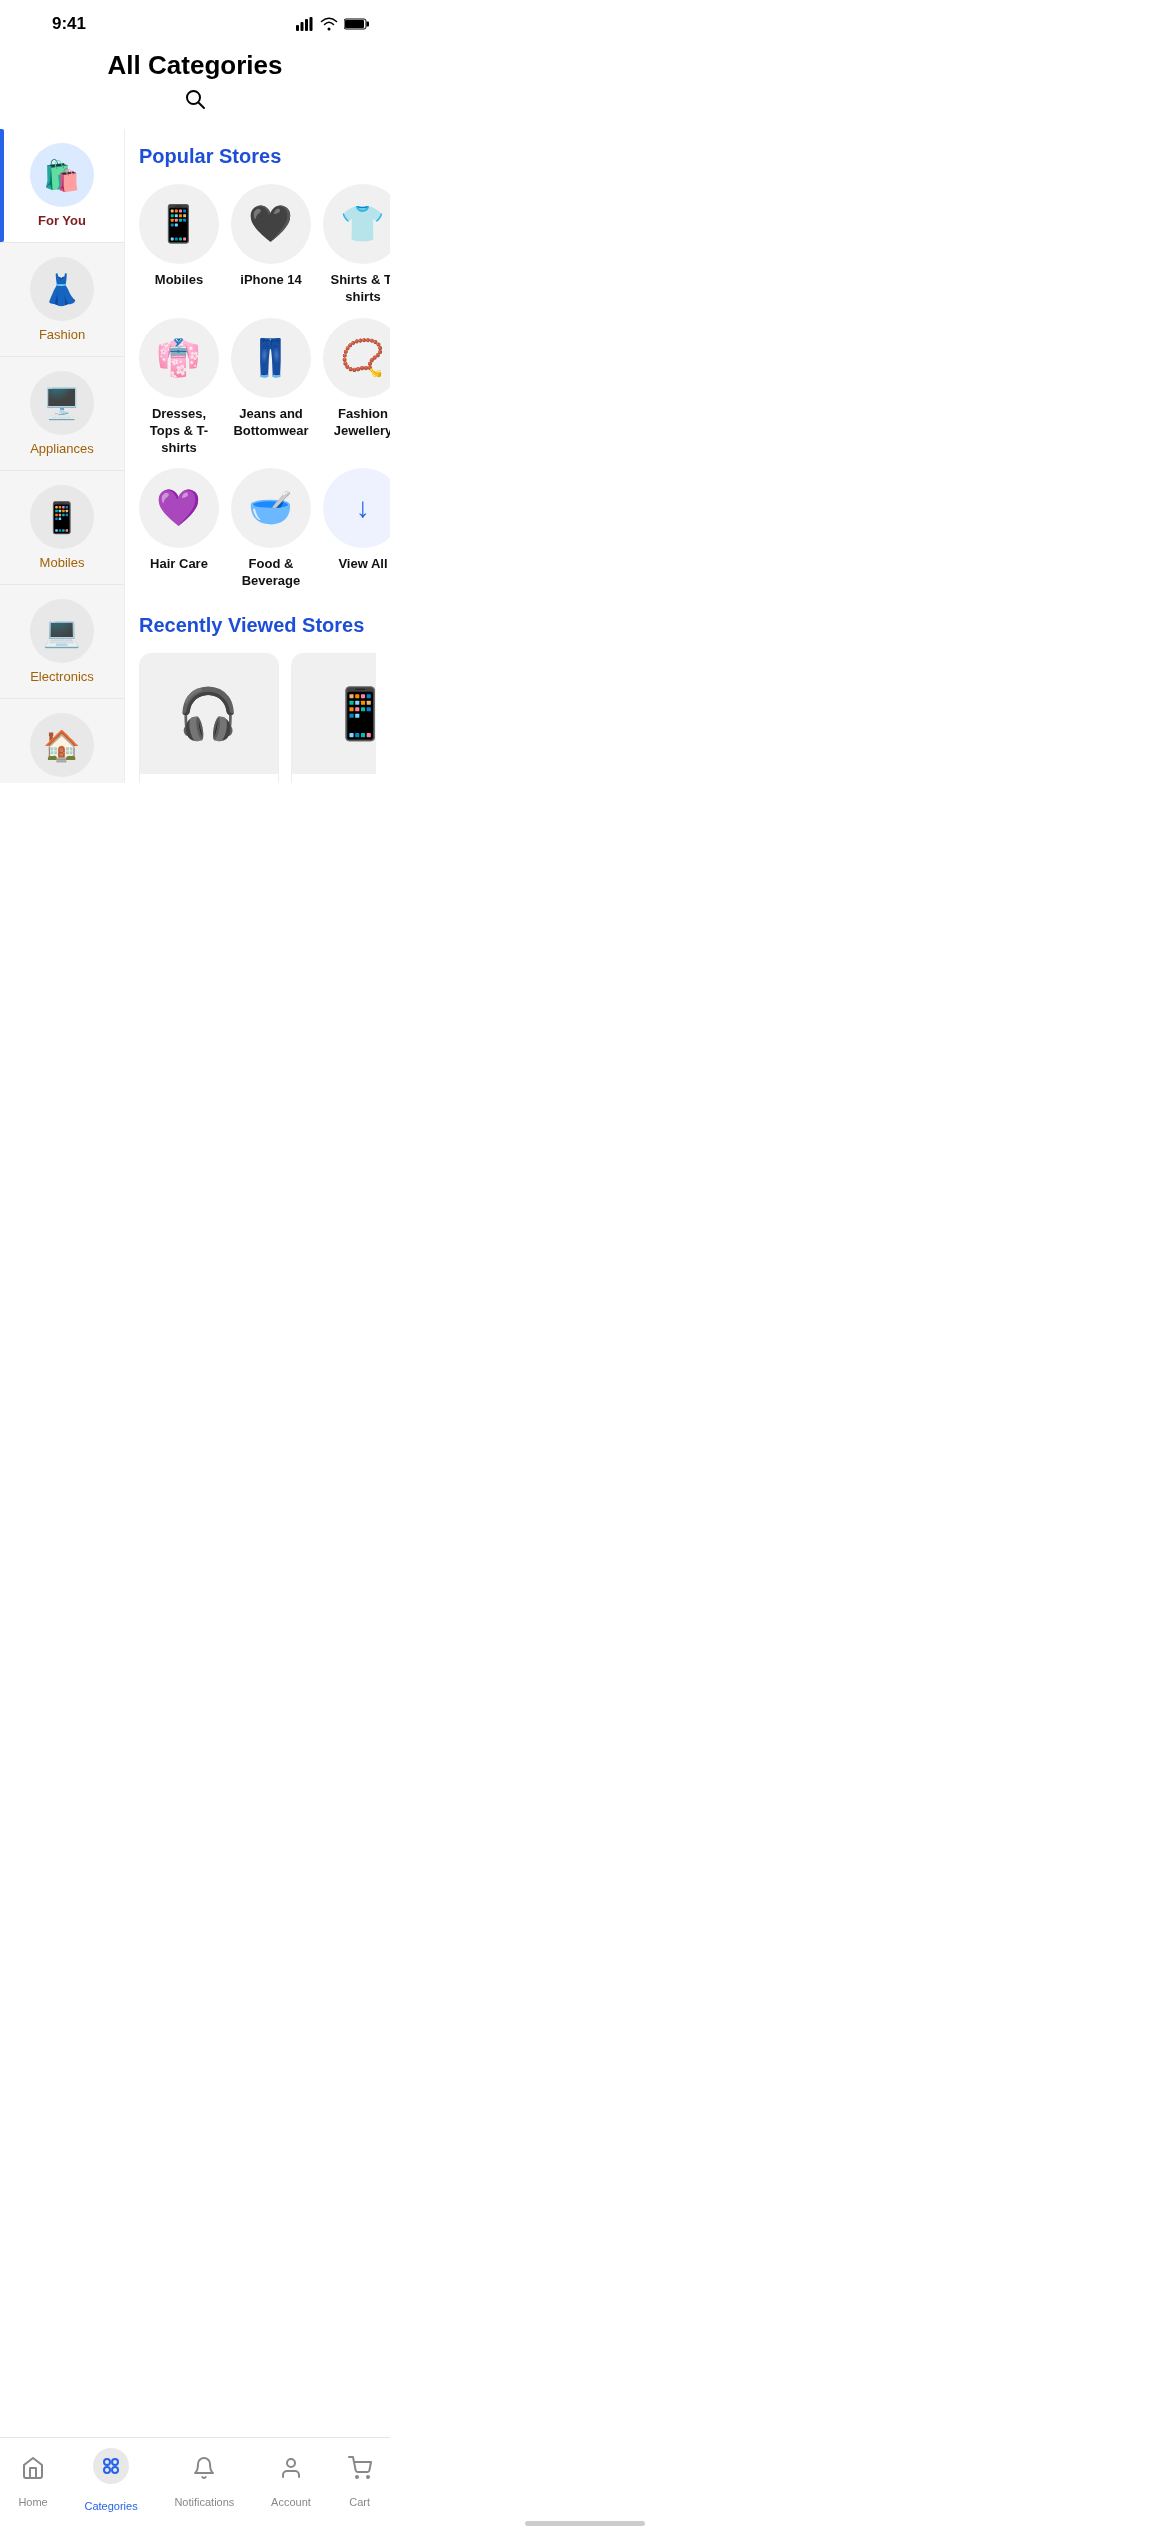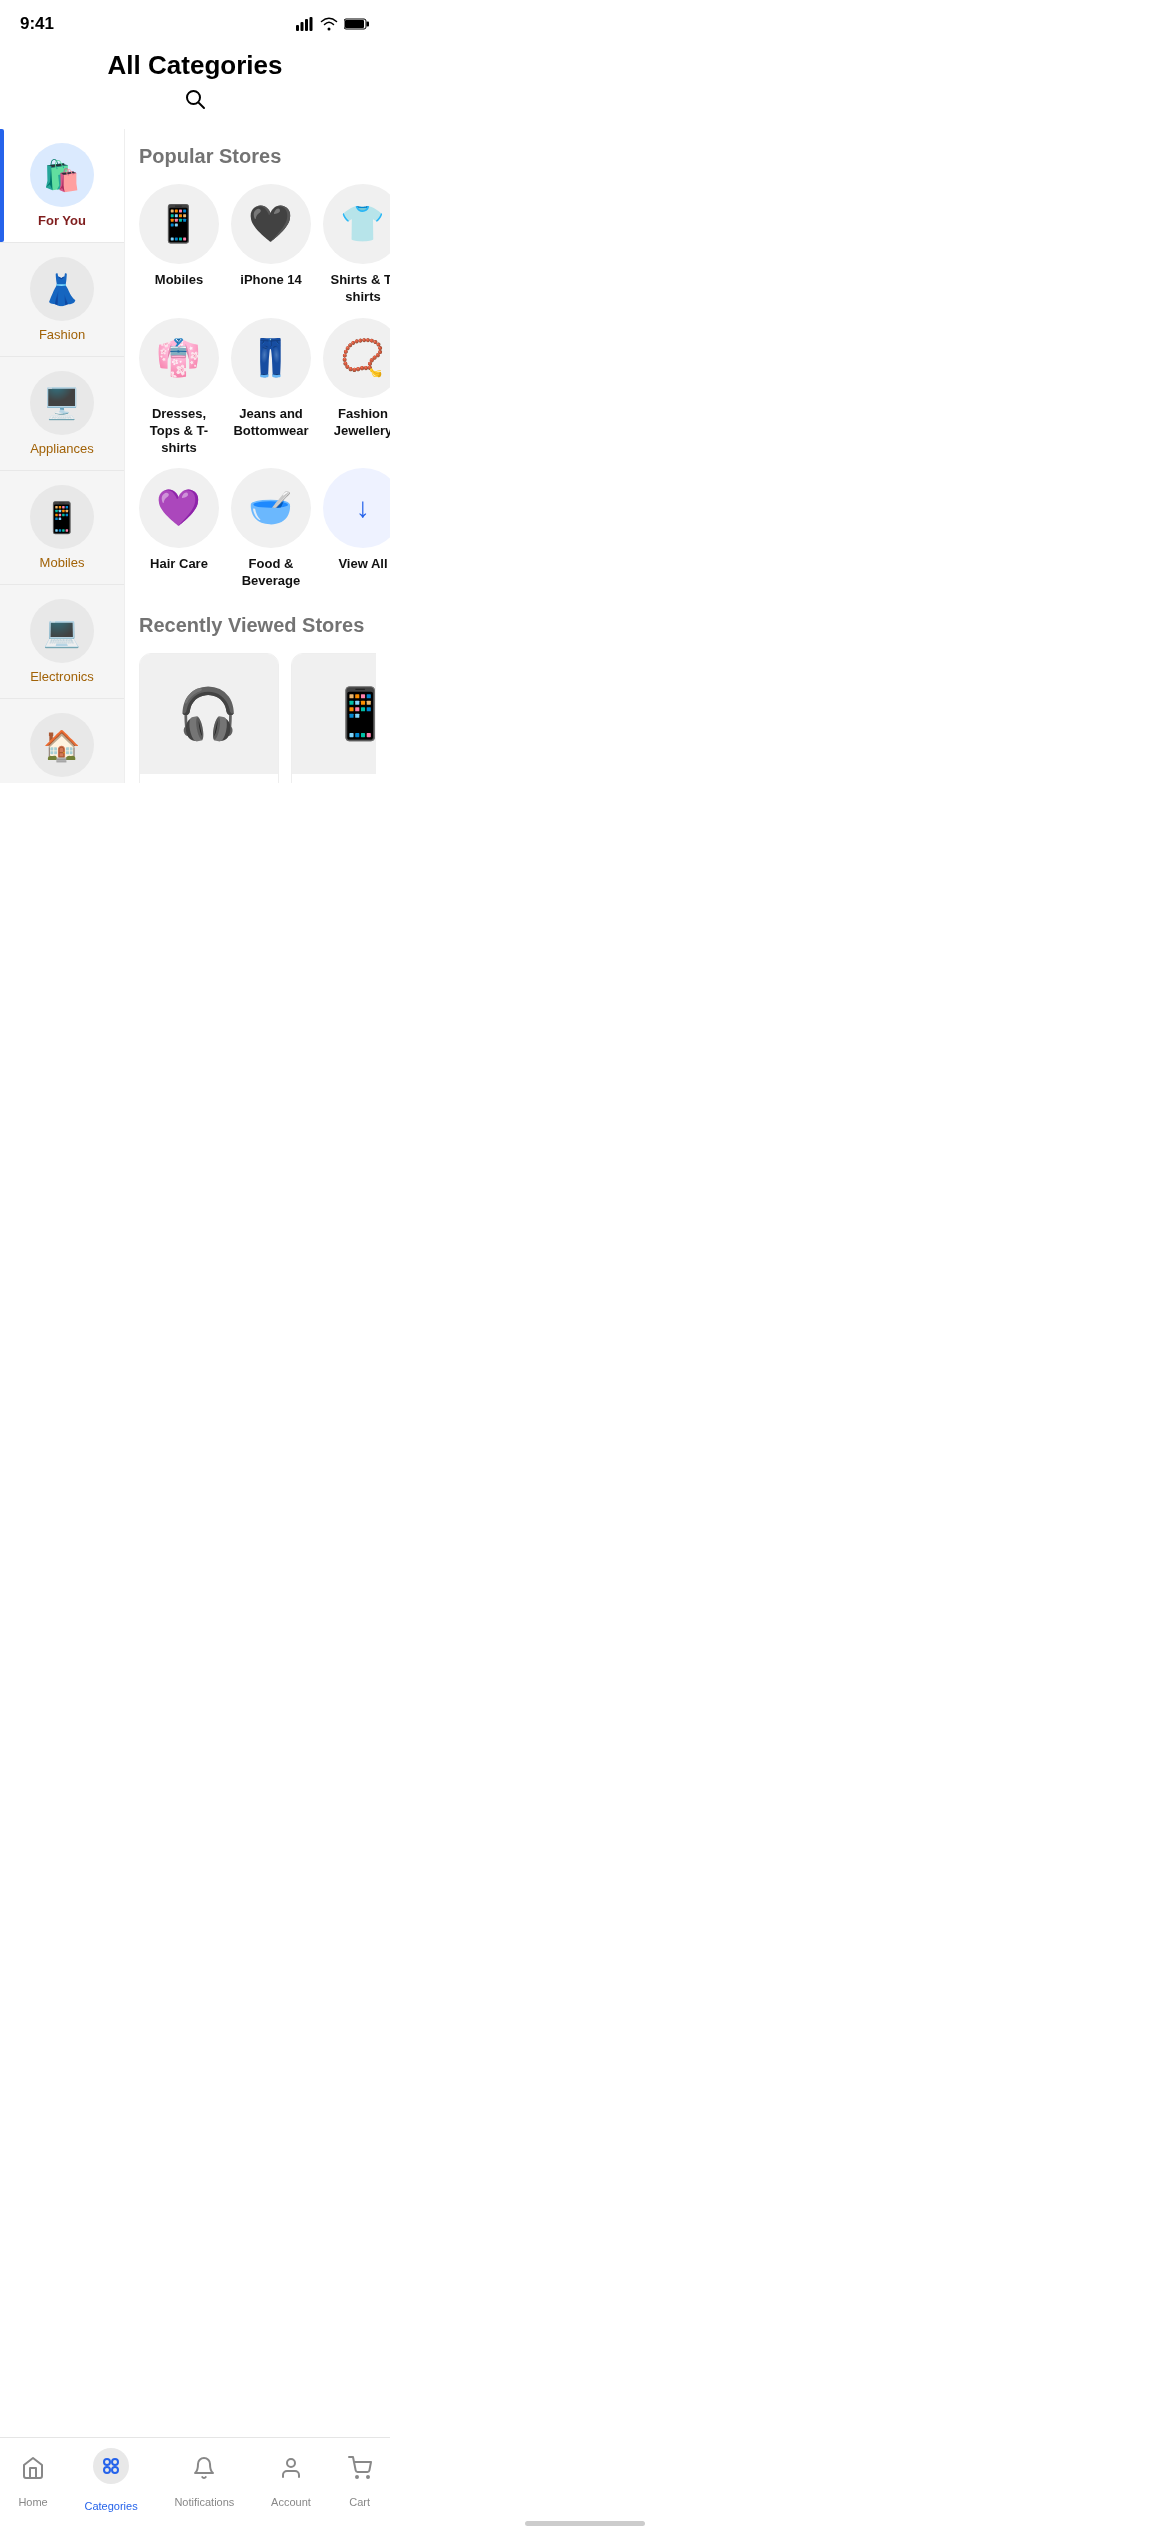--- a/index.html
+++ b/index.html
@@ -13,20 +13,21 @@
       position: relative;
     }
 
     
     .status-bar {
       display: flex;
       justify-content: space-between;
       align-items: center;
       padding: 14px 20px 8px;
       background: #fff;
+      margin-left: 32px;
     }
     .status-time {
       font-size: 17px;
       font-weight: 600;
       color: #000;
     }
     .status-icons {
       display: flex;
       align-items: center;
       gap: 6px;
@@ -119,21 +120,21 @@
     .content-area {
       flex: 1;
       overflow-y: auto;
       padding: 16px 14px;
     }
 
     
     .section-title {
       font-size: 20px;
       font-weight: 700;
-      color: #737373;
+      color: #1d4ed8;
       margin-bottom: 16px;
     }
 
     
     .store-grid {
       display: grid;
       grid-template-columns: repeat(3, 1fr);
       gap: 12px;
       margin-bottom: 24px;
     }

